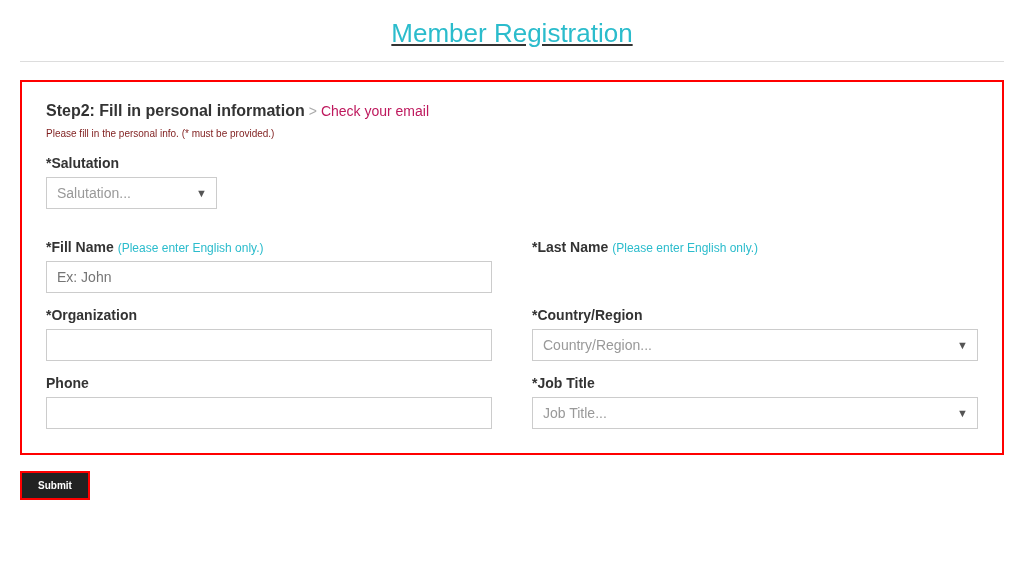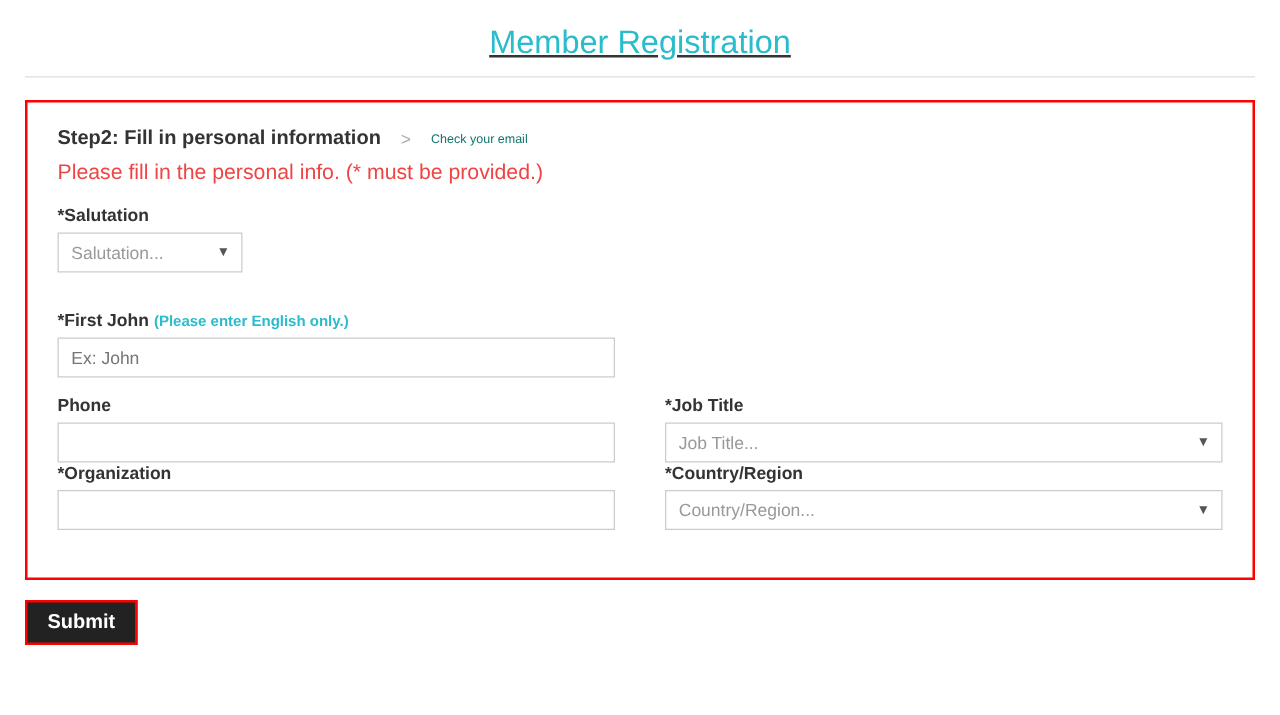--- a/index.html
+++ b/index.html
@@ -27,49 +27,49 @@
       font-weight: 400;
     }
     .form-container {
       border: 2px solid red;
       padding: 20px 24px 24px 24px;
       margin-bottom: 16px;
     }
     .step-header {
       display: flex;
       align-items: center;
-      gap: 16px;
+      gap: 4px;
       margin-bottom: 8px;
     }
     .step-title {
       font-size: 16px;
       font-weight: bold;
       color: #333;
     }
     .step-separator {
       color: #aaa;
       font-size: 14px;
     }
     .step-link {
-      color: #0f766e;
+      color: #be185d;
+      font-size: 14px;
+    }
+    .form-subtitle {
+      color: #7f1d1d;
       font-size: 10px;
-    }
-    .form-subtitle {
-      color: #ef4444;
-      font-size: 17px;
       margin-bottom: 16px;
     }
     .field-label {
       font-size: 14px;
       font-weight: bold;
       color: #333;
       margin-bottom: 6px;
     }
     .field-label .label-note {
-      font-weight: bold;
+      font-weight: normal;
       font-size: 12px;
       color: #2bbccc;
       margin-left: 4px;
     }
     .form-row {
       display: flex;
       gap: 40px;
       margin-bottom: 14px;
     }
     input[type="text"] {
@@ -101,31 +101,31 @@
       content: '▼';
       position: absolute;
       right: 10px;
       top: 50%;
       transform: translateY(-50%);
       font-size: 11px;
       color: #555;
       pointer-events: none;
     }
     .salutation-wrapper {
-      width: 148px;
+      width: 171px;
     }
     .salutation-section {
       margin-bottom: 30px;
     }
     .submit-btn {
       background: #222;
       color: #fff;
       border: 2px solid red;
       padding: 7px 16px;
-      font-size: 16px;
+      font-size: 10px;
       font-weight: bold;
       cursor: pointer;
       display: inline-block;
     }
     .phone-section {
       margin-bottom: 0;
     }
     .left-col {
       flex: 1;
     }
@@ -159,25 +159,48 @@
           <option value="ms">Ms.</option>
           <option value="dr">Dr.</option>
           <option value="prof">Prof.</option>
         </select>
       </div>
     </div>
 
     <div class="form-row">
       <div class="left-col">
         <div class="field-label">
-          <span>*First John</span><span class="label-note">(Please enter English only.)</span>
+          <span>*Fill Name</span><span class="label-note">(Please enter English only.)</span>
         </div>
         <input type="text" placeholder="Ex: John" style="">
       </div>
       <div class="right-col">
+        <div class="field-label">
+          <span>*Last Name</span><span class="label-note">(Please enter English only.)</span>
+        </div>
+      </div>
+    </div>
+
+    <div class="form-row">
+      <div class="left-col">
+        <div class="field-label">*Organization</div>
+        <input type="text" style="">
+      </div>
+      <div class="right-col">
+        <div class="field-label">*Country/Region</div>
+        <div class="select-wrapper">
+          <select>
+            <option value="">Country/Region...</option>
+            <option value="us">United States</option>
+            <option value="cn">China</option>
+            <option value="jp">Japan</option>
+            <option value="tw">Taiwan</option>
+            <option value="other">Other</option>
+          </select>
+        </div>
       </div>
     </div>
 
     <div class="form-row phone-section">
       <div class="left-col">
         <div class="field-label">Phone</div>
         <input type="text" style="">
       </div>
       <div class="right-col">
         <div class="field-label">*Job Title</div>
@@ -187,36 +210,16 @@
             <option value="engineer">Engineer</option>
             <option value="manager">Manager</option>
             <option value="director">Director</option>
             <option value="vp">VP</option>
             <option value="ceo">CEO</option>
             <option value="other">Other</option>
           </select>
         </div>
       </div>
     </div>
-
-    <div class="form-row">
-      <div class="left-col">
-        <div class="field-label">*Organization</div>
-        <input type="text" style="">
-      </div>
-      <div class="right-col">
-        <div class="field-label">*Country/Region</div>
-        <div class="select-wrapper">
-          <select>
-            <option value="">Country/Region...</option>
-            <option value="us">United States</option>
-            <option value="cn">China</option>
-            <option value="jp">Japan</option>
-            <option value="tw">Taiwan</option>
-            <option value="other">Other</option>
-          </select>
-        </div>
-      </div>
-    </div>
   </div>
 
   <button class="submit-btn">Submit</button>
 </div>
 
 </body></html>

